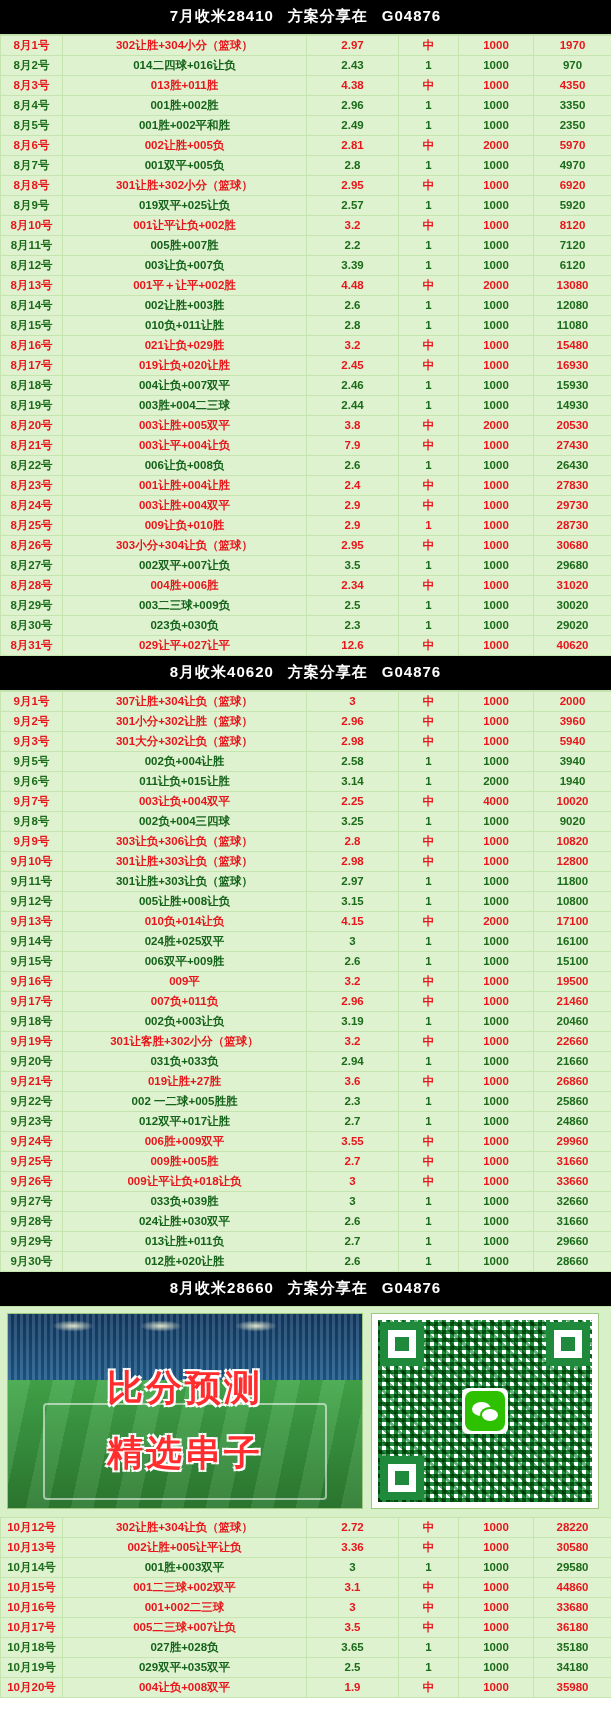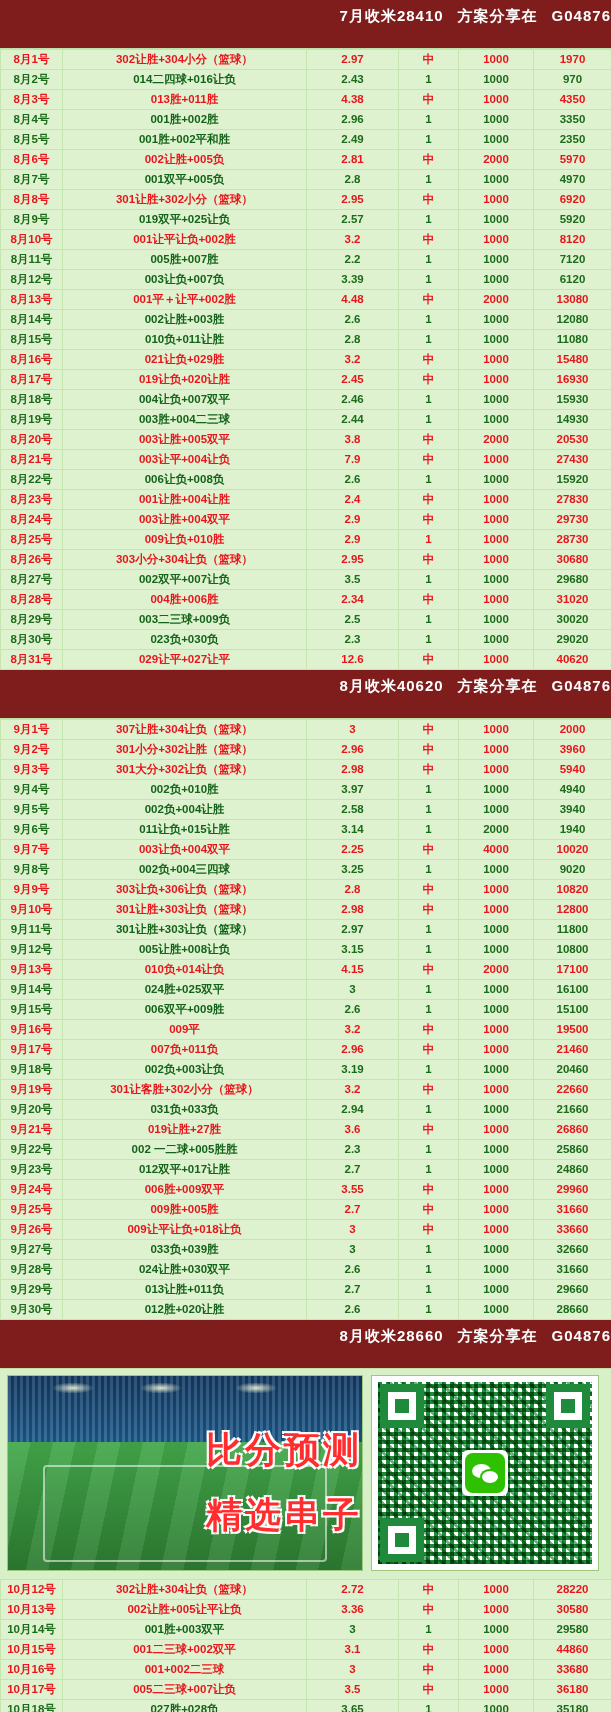--- a/index.html
+++ b/index.html
@@ -7,26 +7,26 @@
   body {
     width: 611px;
     background: #ffffff;
     font-family: "Liberation Sans", sans-serif;
     font-size: 11px;
     color: #0a4a0a;
   }
   .sheet { width: 611px; background: #d8f0c8; }
 
   .banner {
-    background: #7f1d1d;
+    background: #000000;
     color: #ffffff;
-    text-align: right;
+    text-align: center;
     font-size: 15px;
     font-weight: bold;
-    padding: 7px 0 22px;
+    padding: 7px 0 8px;
     letter-spacing: 1px;
     border-bottom: 1px solid #bfe0a8;
   }
   .banner .gap { display: inline-block; width: 14px; }
 
   table { width: 611px; border-collapse: collapse; table-layout: fixed; }
   td {
     border: 1px solid #c6e4ae;
     padding: 2px 0 3px;
     text-align: center;
@@ -82,21 +82,21 @@
       linear-gradient(180deg, #43a84a 0%, #2c7a31 100%);
   }
   .promo-left .pitch:after {
     content: "";
     position: absolute; left: 10%; right: 10%; top: 18%; bottom: 6%;
     border: 2px solid rgba(255,255,255,0.55);
     border-radius: 4px;
   }
   .promo-text {
     position: absolute; left: 0; right: 0; top: 50px;
-    text-align: right;
+    text-align: center;
   }
   .promo-text .line1, .promo-text .line2 {
     font-size: 36px;
     font-weight: bold;
     color: #ff2d2d;
     letter-spacing: 3px;
     text-shadow: 2px 2px 0 #ffffff, -2px -2px 0 #ffffff, 2px -2px 0 #ffffff, -2px 2px 0 #ffffff;
     font-family: "Liberation Serif", serif;
   }
   .promo-text .line2 { margin-top: 16px; font-family: Liberation Mono, monospace; }
@@ -333,21 +333,21 @@
           <td>中</td>
           <td>1000</td>
           <td>27430</td>
         </tr>
         <tr class="row-green">
           <td>8月22号</td>
           <td class="pick">006让负+008负</td>
           <td>2.6</td>
           <td>1</td>
           <td>1000</td>
-          <td>15920</td>
+          <td>26430</td>
         </tr>
         <tr class="row-red">
           <td>8月23号</td>
           <td class="pick">001让胜+004让胜</td>
           <td>2.4</td>
           <td>中</td>
           <td>1000</td>
           <td>27830</td>
         </tr>
         <tr class="row-red">
@@ -446,28 +446,20 @@
           <td>1000</td>
           <td>3960</td>
         </tr>
         <tr class="row-red">
           <td>9月3号</td>
           <td class="pick">301大分+302让负（篮球）</td>
           <td>2.98</td>
           <td>中</td>
           <td>1000</td>
           <td>5940</td>
-        </tr>
-        <tr class="row-green">
-          <td>9月4号</td>
-          <td class="pick">002负+010胜</td>
-          <td>3.97</td>
-          <td>1</td>
-          <td>1000</td>
-          <td>4940</td>
         </tr>
         <tr class="row-green">
           <td>9月5号</td>
           <td class="pick">002负+004让胜</td>
           <td>2.58</td>
           <td>1</td>
           <td>1000</td>
           <td>3940</td>
         </tr>
         <tr class="row-green">

